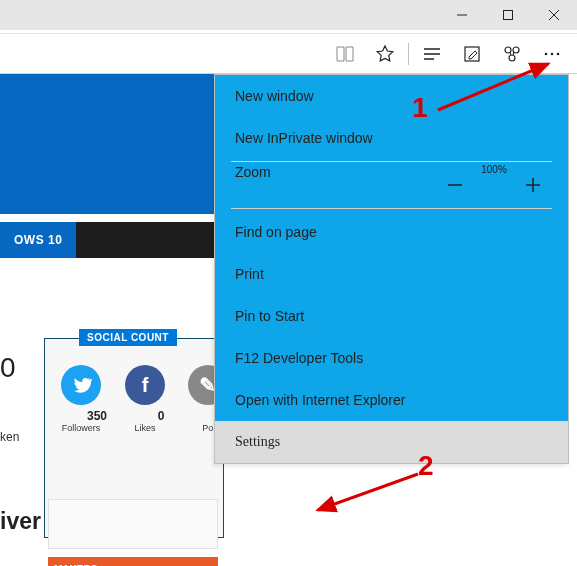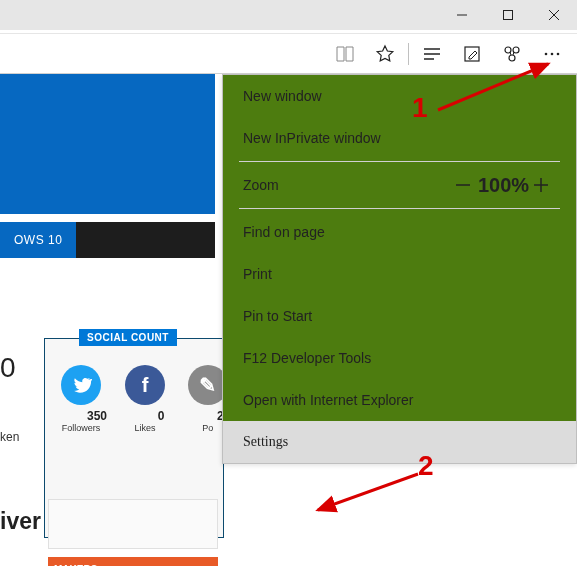--- a/index.html
+++ b/index.html
@@ -15,49 +15,49 @@
 
   
   .toolbar { height: 40px; background: #fff; display: flex; justify-content: flex-end; align-items: center; gap: 2px; padding: 0 6px; border-bottom: 1px solid #d0d0d0; }
   .tool-btn { width: 38px; height: 38px; display: flex; align-items: center; justify-content: center; color: #333; }
   .tool-sep { width: 1px; height: 22px; background: #c0c0c0; margin: 0 2px; }
 
   
   .page { position: absolute; left: 0; top: 74px; right: 0; bottom: 0; background: #fff; }
   .hero-blue { position: absolute; left: 0; top: 0; width: 215px; height: 140px; background: #0668c1; }
   .hero-black { position: absolute; left: 0; top: 148px; width: 215px; height: 36px; background: #1d1d1d; }
-  .tab-ows { position: absolute; left: 0; top: 148px; height: 36px; background: #0668c1; color: #fff; font-weight: 400; font-size: 12px; padding: 0 14px; display: flex; align-items: center; letter-spacing: 0.5px; }
+  .tab-ows { position: absolute; left: 0; top: 148px; height: 36px; background: #0668c1; color: #fff; font-weight: 700; font-size: 12px; padding: 0 14px; display: flex; align-items: center; letter-spacing: 0.5px; }
 
   .card { position: absolute; left: 44px; top: 264px; width: 180px; height: 200px; border: 1px solid #0c4a6e; background: #f7f7f7; }
   .social-badge { position: absolute; top: -10px; left: 34px; background: #0078d7; color: #fff; font-size: 10px; font-weight: 700; padding: 3px 8px; letter-spacing: 0.5px; }
   .social-row { display: flex; gap: 20px; padding: 26px 12px 0 12px; }
   .social-item { display: flex; flex-direction: column; align-items: center; width: 48px; }
   .social-circle { width: 40px; height: 40px; border-radius: 50%; display: flex; align-items: center; justify-content: center; color: #fff; font-weight: 700; font-size: 20px; }
   .tw { background: #1da1f2; }
   .fb { background: #3b5998; }
   .gp { background: #888; }
   .social-count { font-size: 12px; font-weight: 700; margin-top: 4px; color: #222; margin-left: 32px; }
   .social-label { font-size: 9px; color: #333; }
 
   .zero-txt { position: absolute; left: 0; top: 278px; font-size: 28px; font-weight: 300; color: #222; }
   .ken-txt { position: absolute; left: 0; top: 356px; font-size: 12px; color: #333; }
   .iver-txt { position: absolute; left: 0; top: 434px; font-size: 23px; font-weight: 700; color: #222; }
   .sidecol { position: absolute; left: 48px; top: 425px; width: 170px; }
   .adbox { border: 1px solid #e0e0e0; height: 50px; margin-bottom: 8px; background: #fafafa; }
   .makers { height: 24px; background: #e85a27; color: #fff; font-size: 10px; display: flex; align-items: center; padding: 0 6px; font-weight: 700; }
 
   
-  .menu { position: absolute; top: 74px; right: 0; width: 355px; background: #4d7c0f; border: 1px solid #bfbfbf; box-shadow: -1px 2px 4px rgba(0,0,0,0.1); }
+  .menu { position: absolute; top: 74px; right: 8px; width: 355px; background: #0ea5e9; border: 1px solid #bfbfbf; box-shadow: -1px 2px 4px rgba(0,0,0,0.1); }
   .menu-item { height: 42px; display: flex; align-items: center; padding: 0 20px; font-size: 14px; color: #222; }
   .menu-item.hover { background: #dcdcdc; font-family: Liberation Serif, serif; }
   .menu-sep { height: 1px; background: #d0d0d0; margin: 2px 16px; }
-  .zoom-row { height: 42px; display: flex; align-items: center; padding: 0 20px 0 20px; font-size: 14px; color: #222; }
+  .zoom-row { height: 42px; display: flex; padding: 0 20px 0 20px; font-size: 14px; color: #222; }
   .zoom-label { flex: 1; }
   .zoom-btn { width: 30px; display: flex; align-items: center; justify-content: center; font-size: 20px; color: #222; }
-  .zoom-val { width: 48px; text-align: center; font-size: 20px; font-weight: bold; }
+  .zoom-val { width: 48px; text-align: center; font-size: 10px; }
 
   
   .anno { position: absolute; font-weight: 900; font-size: 28px; color: #d80000; font-family: Arial, sans-serif; pointer-events: none; }
   .arrow { position: absolute; pointer-events: none; }
 </style>
 </head>
 <body>
 
 <div class="titlebar">
   <div class="win-btn">

